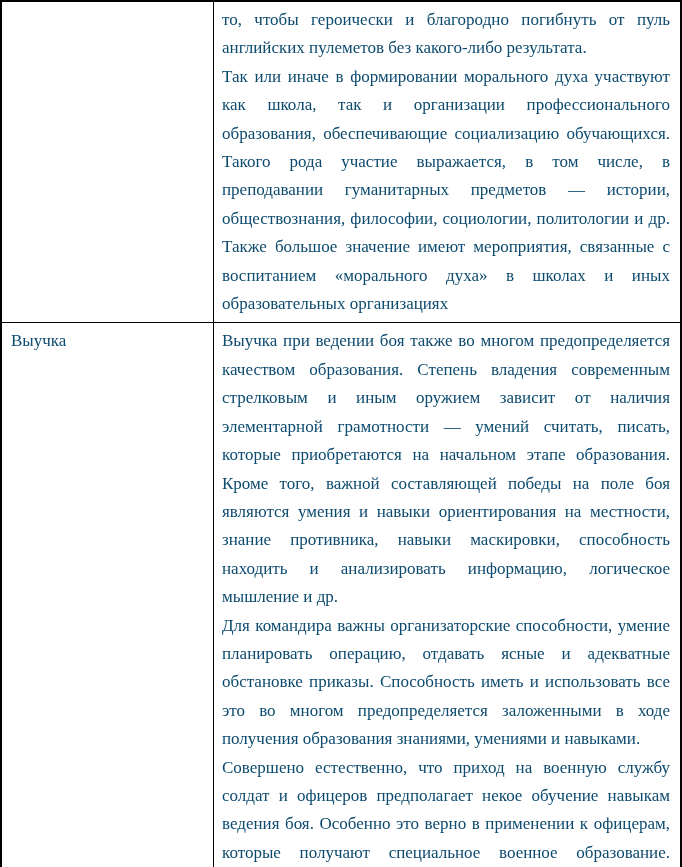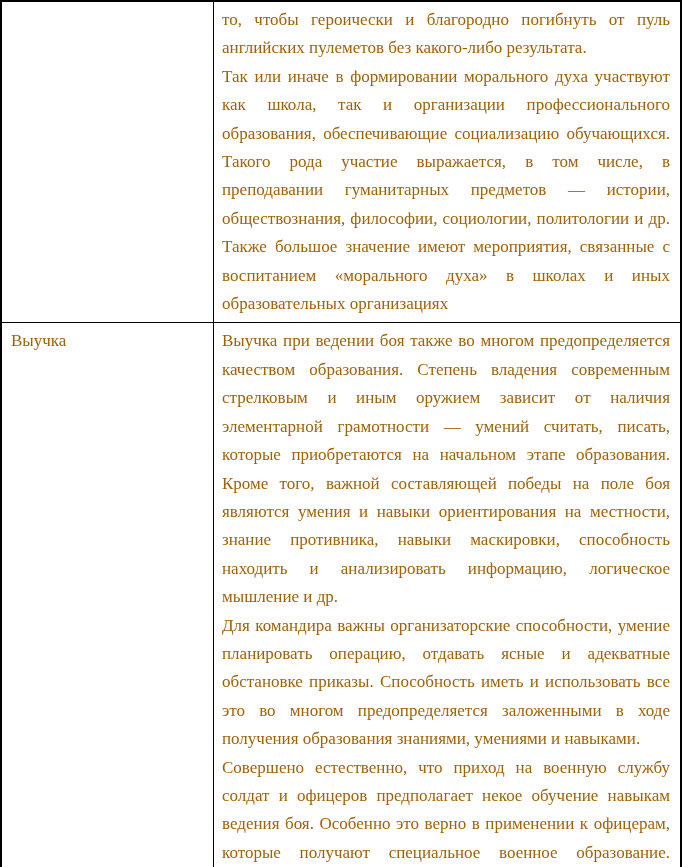--- a/index.html
+++ b/index.html
@@ -7,21 +7,21 @@
     padding: 0;
     background: #ffffff;
   }
   .page {
     position: relative;
     width: 682px;
     height: 867px;
     background: #ffffff;
     overflow: hidden;
     font-family: "Liberation Serif", "DejaVu Serif", serif;
-    color: #a16207;
+    color: #0c4a6e;
   }
   table.doc-table {
     position: absolute;
     top: 0;
     left: 0;
     width: 682px;
     height: 861px;
     border-collapse: collapse;
     table-layout: fixed;
   }

